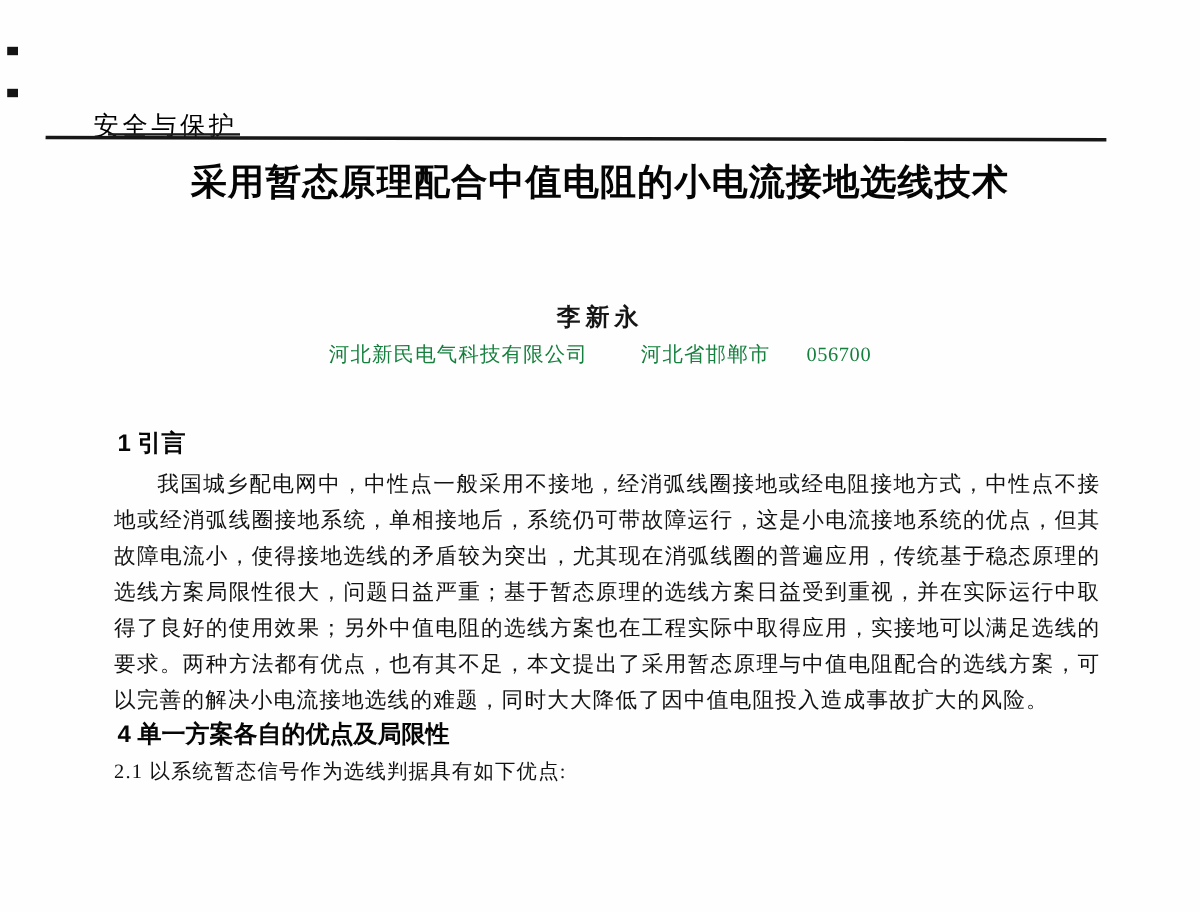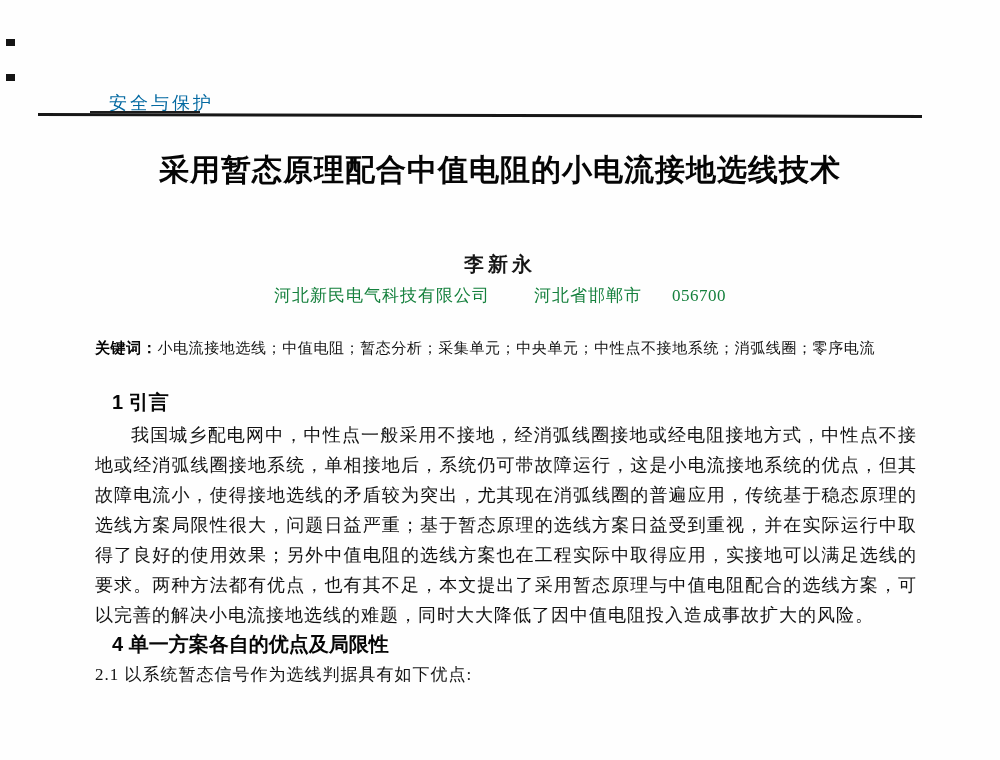--- a/index.html
+++ b/index.html
@@ -16,38 +16,38 @@
     background: #fefefe;
   }
   .speck {
     position: absolute;
     background: #141414;
   }
   #speck-1 { left: 6px; top: 39px; width: 9px; height: 7px; }
   #speck-2 { left: 6px; top: 74px; width: 9px; height: 7px; }
 
   #journal-header {
-    position: absolute; left: 109px; top: 91px;
-    font-size: 18px; letter-spacing: 3px;
-    color: #0369a1;
+    position: absolute; left: 78px; top: 91px;
+    font-size: 21px; letter-spacing: 3px;
+    color: #000000;
   }
   #header-rule {
     position: absolute; left: 38px; top: 114px;
     width: 884px; height: 3px;
     background: #171717;
     transform: rotate(0.12deg);
   }
   #header-rule-2 {
     position: absolute; left: 90px; top: 111px;
     width: 110px; height: 2px;
     background: #1c1c1c;
   }
 
   #paper-title {
-    position: absolute; left: 0; top: 150px;
+    position: absolute; left: 0; top: 132px;
     width: 1000px; text-align: center;
     font-family: "Liberation Sans", sans-serif;
     font-weight: bold;
     font-size: 30px; letter-spacing: 1px;
     color: #050505;
   }
 
   #author {
     position: absolute; left: 0; top: 251px;
     width: 1000px; text-align: center;
@@ -81,21 +81,21 @@
     font-weight: bold;
     font-family: "Liberation Sans", sans-serif;
     color: #050505;
   }
 
   .sec {
     font-family: "Liberation Sans", sans-serif;
     font-weight: bold;
     font-size: 20px; line-height: 28px;
     color: #060606;
-    margin: 17px;
+    margin: 3px;
   }
   #sec1-heading { margin-top: 24px; margin-bottom: 4px; }
   #sec2-heading { margin-top: 0px;  margin-bottom: 2px; }
 
   .body-text {
     font-size: 18px; line-height: 30px;
     letter-spacing: 1px;
     color: #121212;
     text-indent: 2em;
   }
@@ -121,23 +121,20 @@
 
   <div id="author">李新永</div>
 
   <div id="affiliation">
     <span class="aff-company">河北新民电气科技有限公司</span><span class="aff-city">河北省邯郸市</span><span class="aff-zip">056700</span>
   </div>
 
   <div class="content">
 
 
-    <p class="keywords">
-      <span class="lbl">关键词：</span><span>小电流接地选线；中值电阻；暂态分析；采集单元；中央单元；中性点不接地系统；消弧线圈；零序电流</span>
-    </p>
 
     <h2 id="sec1-heading" class="sec">1 引言</h2>
 
     <p class="body-text">我国城乡配电网中，中性点一般采用不接地，经消弧线圈接地或经电阻接地方式，中性点不接地或经消弧线圈接地系统，单相接地后，系统仍可带故障运行，这是小电流接地系统的优点，但其故障电流小，使得接地选线的矛盾较为突出，尤其现在消弧线圈的普遍应用，传统基于稳态原理的选线方案局限性很大，问题日益严重；基于暂态原理的选线方案日益受到重视，并在实际运行中取得了良好的使用效果；另外中值电阻的选线方案也在工程实际中取得应用，实接地可以满足选线的要求。两种方法都有优点，也有其不足，本文提出了采用暂态原理与中值电阻配合的选线方案，可以完善的解决小电流接地选线的难题，同时大大降低了因中值电阻投入造成事故扩大的风险。</p>
 
     <h2 id="sec2-heading" class="sec">4 单一方案各自的优点及局限性</h2>
 
     <p class="sub-text">2.1 以系统暂态信号作为选线判据具有如下优点:</p>
 
   </div>

